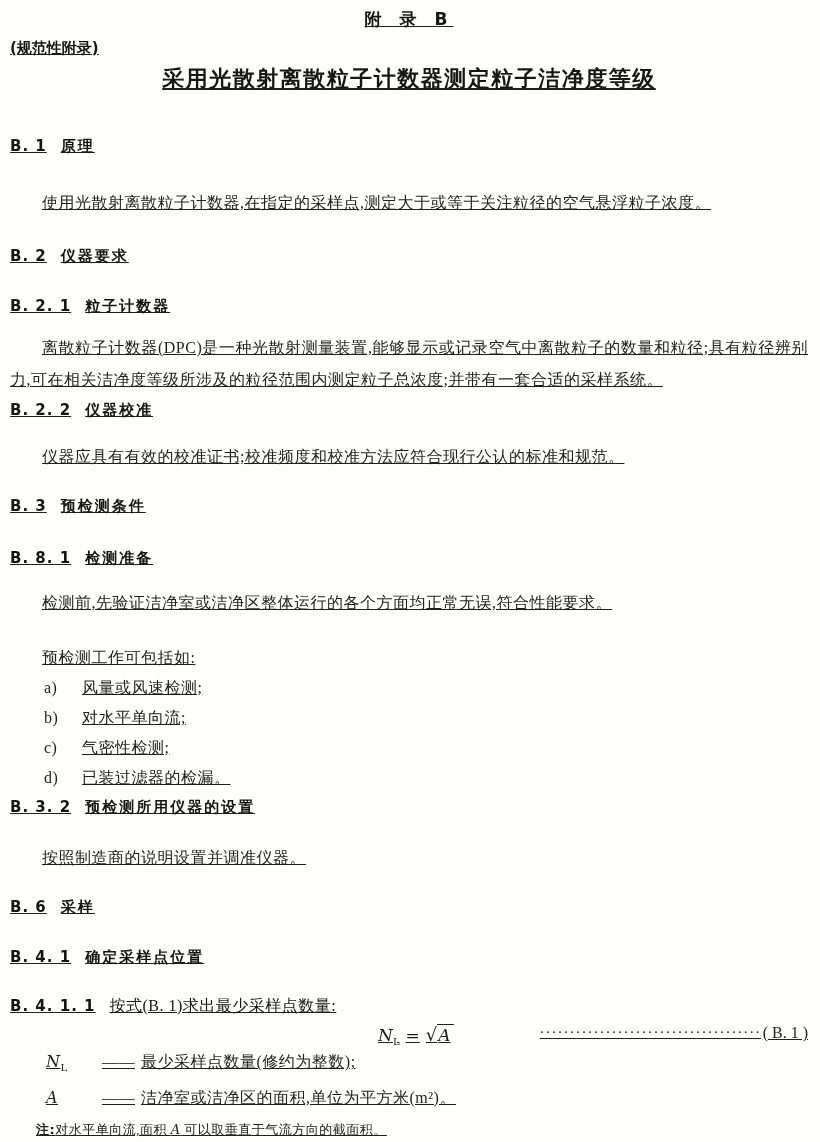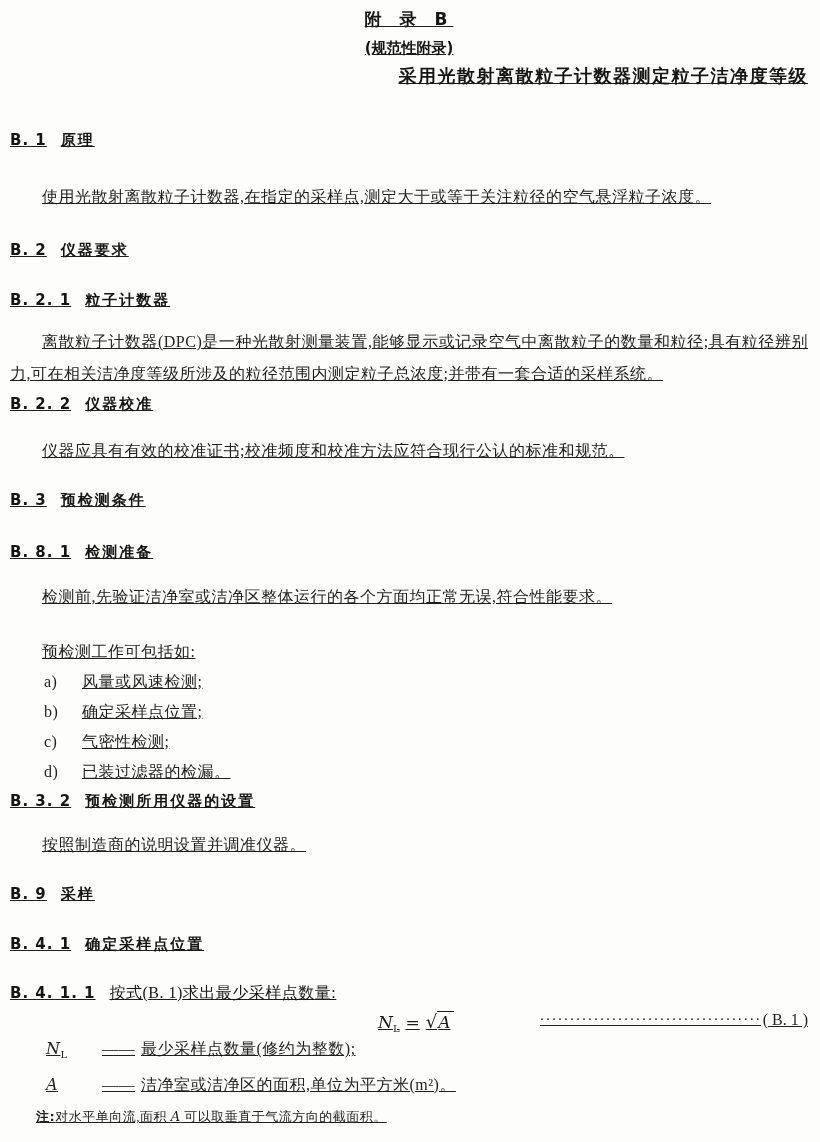--- a/index.html
+++ b/index.html
@@ -24,32 +24,31 @@
   
   .hdr-line1 {
     text-align: center;
     font-family: "DejaVu Sans", "Liberation Sans", sans-serif;
     font-weight: bold;
     font-size: 17px;
     letter-spacing: 6px;
     color: #161616;
   }
   .hdr-line2 {
-    text-align: center;
     font-family: "DejaVu Sans", "Liberation Sans", sans-serif;
     font-weight: bold;
     font-size: 15px;
     margin-top: 8px;
     color: #161616;
   }
   .hdr-line3 {
-    text-align: right;
-    font-family: "DejaVu Sans", "Liberation Sans", sans-serif;
-    font-weight: bold;
-    font-size: 18px;
+    text-align: center;
+    font-family: "DejaVu Sans", "Liberation Sans", sans-serif;
+    font-weight: bold;
+    font-size: 22px;
     letter-spacing: 1.5px;
     margin-top: 6px;
     color: #161616;
   }
   
   .sec-h {
     font-family: "DejaVu Sans", "Liberation Sans", sans-serif;
     font-weight: bold;
     font-size: 15px;
     color: #161616;
@@ -121,21 +120,21 @@
     letter-spacing: 0.5px;
     color: #222;
   }
   .note-label { font-family: "DejaVu Sans", "Liberation Sans", sans-serif; font-weight: bold; }
   .note-sym { font-family: "DejaVu Serif", serif; font-style: italic; }
   
   .mt4  { margin-top: 4px; }
   .mt8  { margin-top: 8px; }
   .mt14 { margin-top: 14px; }
   .mt16 { margin-top: 16px; }
-  .mt18 { margin-top: 23px; }
+  .mt18 { margin-top: 30px; }
   .mt20 { margin-top: 20px; }
   .mt22 { margin-top: 29px; }
   .mt26 { margin-top: 26px; }
   .mt28 { margin-top: 28px; }
   .mt30 { margin-top: 30px; }
   .mt32 { margin-top: 32px; }
   .mt36 { margin-top: 36px; }
   .mt42 { margin-top: 42px; }
 </style>
 </head>
@@ -173,37 +172,37 @@
   <div class="sec-h mt32">
     <span class="num">B. 8. 1</span><span class="ht">检测准备</span>
   </div>
   <p class="body-p indent list-line mt20">检测前,先验证洁净室或洁净区整体运行的各个方面均正常无误,符合性能要求。</p>
   <p class="body-p indent list-line">预检测工作可包括如:</p>
   <div class="list-block">
     <div class="list-line">
       <span class="li-label">a)</span><span>风量或风速检测;</span>
     </div>
     <div class="list-line">
-      <span class="li-label">b)</span><span>确定采样点位置;</span>
+      <span class="li-label">b)</span><span>对水平单向流;</span>
     </div>
     <div class="list-line">
       <span class="li-label">c)</span><span>气密性检测;</span>
     </div>
     <div class="list-line">
       <span class="li-label">d)</span><span>已装过滤器的检漏。</span>
     </div>
   </div>
 
   <div class="sec-h mt4">
     <span class="num">B. 3. 2</span><span class="ht">预检测所用仪器的设置</span>
   </div>
   <p class="body-p indent mt18">按照制造商的说明设置并调准仪器。</p>
 
   <div class="sec-h mt28">
-    <span class="num">B. 9</span><span class="ht">采样</span>
+    <span class="num">B. 6</span><span class="ht">采样</span>
   </div>
 
   <div class="sec-h mt30">
     <span class="num">B. 4. 1</span><span class="ht">确定采样点位置</span>
   </div>
 
   <div class="sec-h mt22">
     <span class="num">B. 4. 1. 1</span><span class="ht" style="font-family:'Liberation Serif','DejaVu Serif',serif;font-weight:normal;font-size:16px;letter-spacing:0.5px;">按式(B. 1)求出最少采样点数量:</span>
   </div>
 

